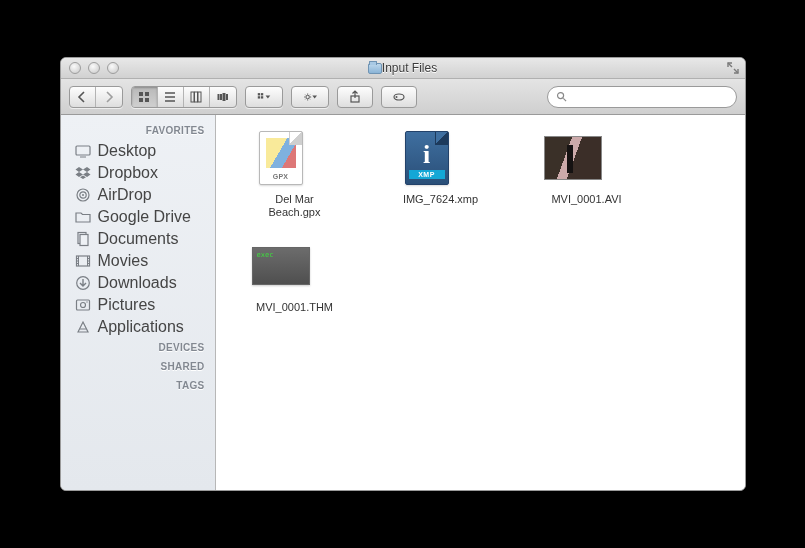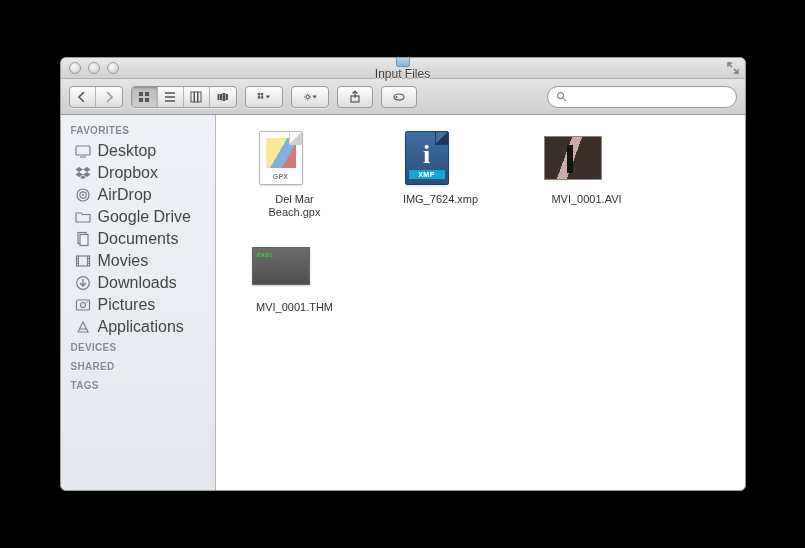--- a/index.html
+++ b/index.html
@@ -46,21 +46,20 @@
   .title-center {
     position: absolute;
     left: 0; right: 0;
     display: flex;
     justify-content: center;
     align-items: center;
     pointer-events: none;
     color: #3b3b3b;
     text-shadow: 0 1px 0 #fff;
     font-size: 12px;
-    flex-direction: column;
   }
   .folder-mini {
     width: 14px; height: 11px;
     background: linear-gradient(#bcd7ec, #8bb4d6);
     border: 1px solid #6f94b4;
     border-radius: 2px;
     position: relative;
   }
   .folder-mini::before {
     content: "";
@@ -157,20 +156,21 @@
     overflow-y: auto;
     padding: 6px 0;
   }
   .sb-heading {
     padding: 4px 10px;
     color: #828891;
     font-weight: bold;
     font-size: 10px;
     letter-spacing: 0.3px;
     text-shadow: 0 1px 0 #fff;
+    text-align: right;
   }
   .sb-item {
     display: flex;
     align-items: center;
     gap: 7px;
     padding: 2px 10px 2px 14px;
     color: #454545;
     font-size: 16px;
     cursor: pointer;
   }

